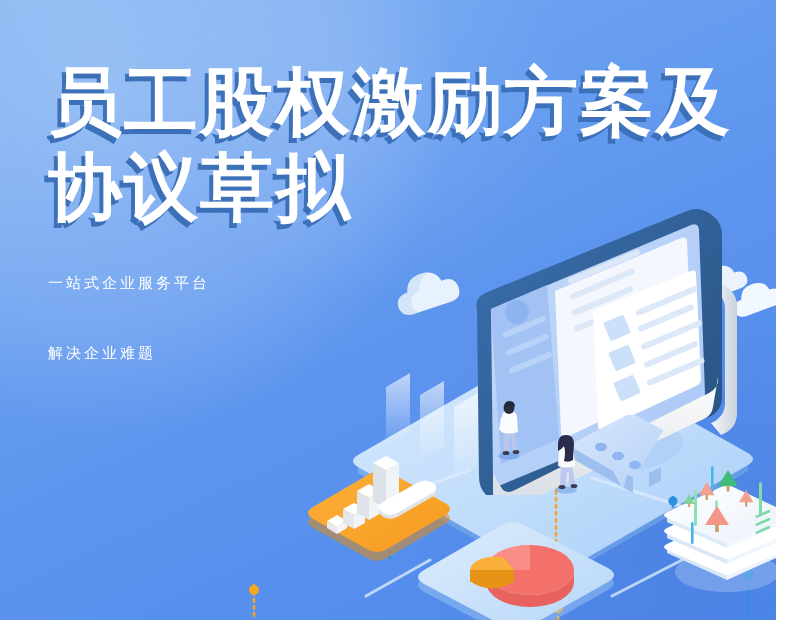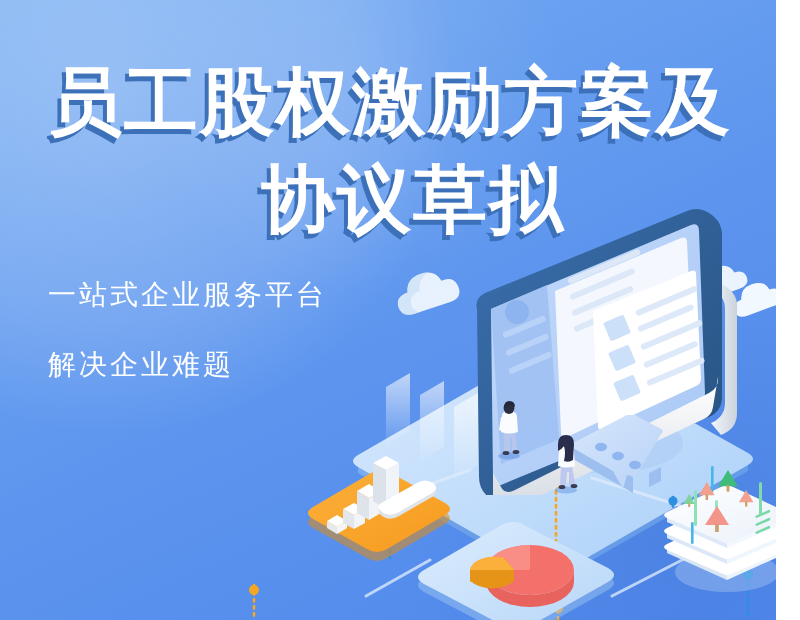--- a/index.html
+++ b/index.html
@@ -36,24 +36,24 @@
   .text-block{position:absolute;left:48px;top:60px;width:730px;z-index:40;}
   .title{
     font-size:74px;
     line-height:84px;
     font-weight:bold;
     color:#ffffff;
     letter-spacing:2px;
     text-shadow:-4px 5px 0 #3C70B8;
     white-space:nowrap;
   }
-  .title.l2{margin-top:14px;text-align:center;}
+  .title.l2{margin-top:2px;}
   .sub{
     margin-top:40px;
-    font-size:28px;
+    font-size:15px;
     line-height:26px;
     color:#FFFFFF;
     letter-spacing:3px;
     font-weight:400;
   }
   .sub.s2{margin-top:44px;}
 
   
   .illu{position:absolute;left:0;top:0;width:800px;height:620px;z-index:10;}
 

